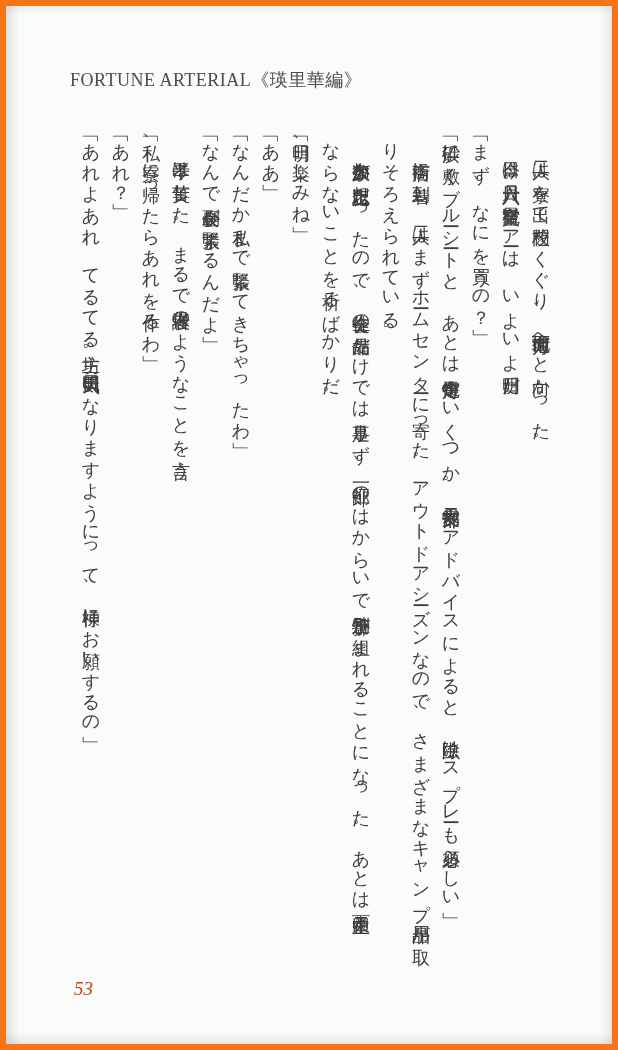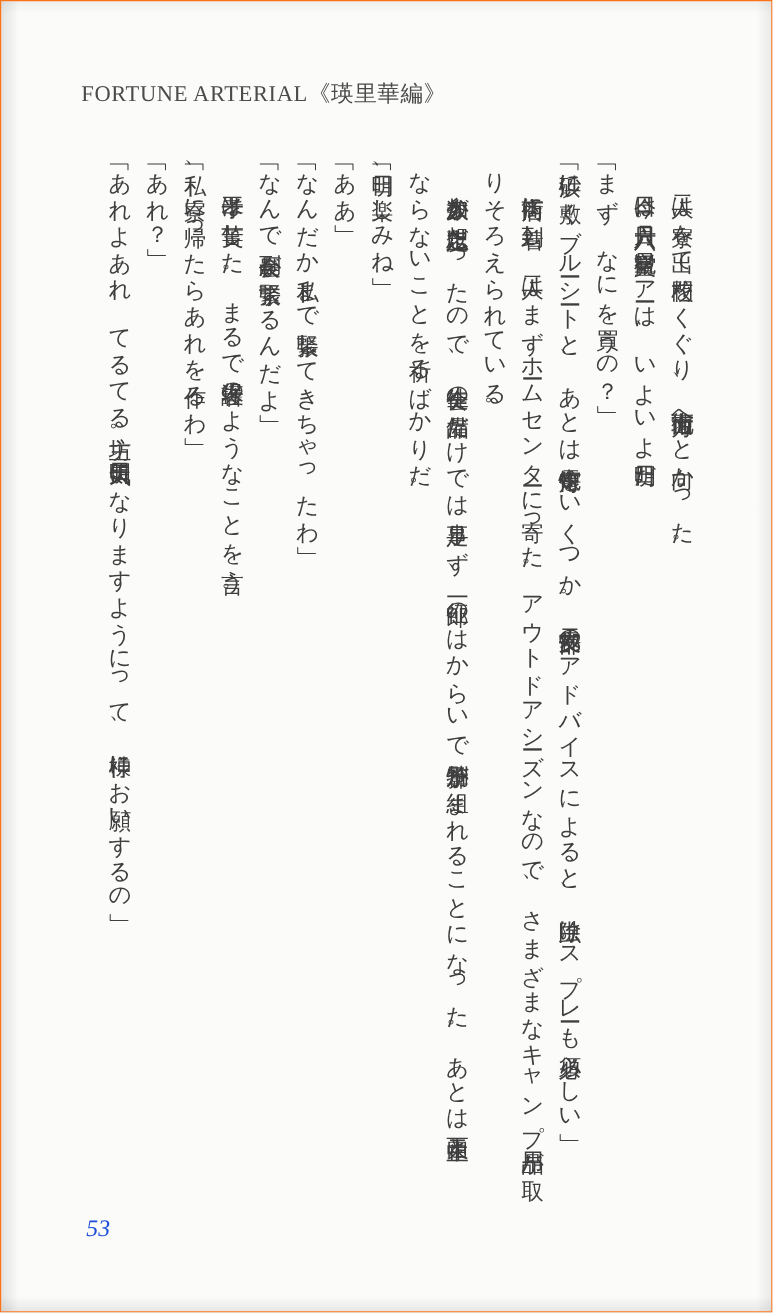--- a/index.html
+++ b/index.html
@@ -7,21 +7,21 @@
     padding: 0;
     background: #e8e8e6;
     font-family: "Liberation Serif", "DejaVu Serif", serif;
   }
   .page {
     position: relative;
     width: 618px;
     height: 1050px;
     margin: 0 auto;
     background: #fbfbfa;
-    border: 1px solid #f97316;
+    border: 6px solid #f97316;
     box-sizing: border-box;
     overflow: hidden;
     font-family: Liberation Serif, serif;
   }
   
   .page::before {
     content: "";
     position: absolute;
     inset: 0;
     pointer-events: none;
@@ -59,21 +59,21 @@
   }
   .vtext p.indent {
     text-indent: 18px;
   }
   .page-number {
     position: absolute;
     left: 68px;
     top: 972px;
     font-size: 19px;
     font-style: italic;
-    color: #1d4ed8;
+    color: #c2410c;
   }
 </style>
 </head>
 <body>
 
 <div class="page">
 
   <div class="running-header">FORTUNE ARTERIAL《瑛里華編》</div>
 
   <div class="vtext">

